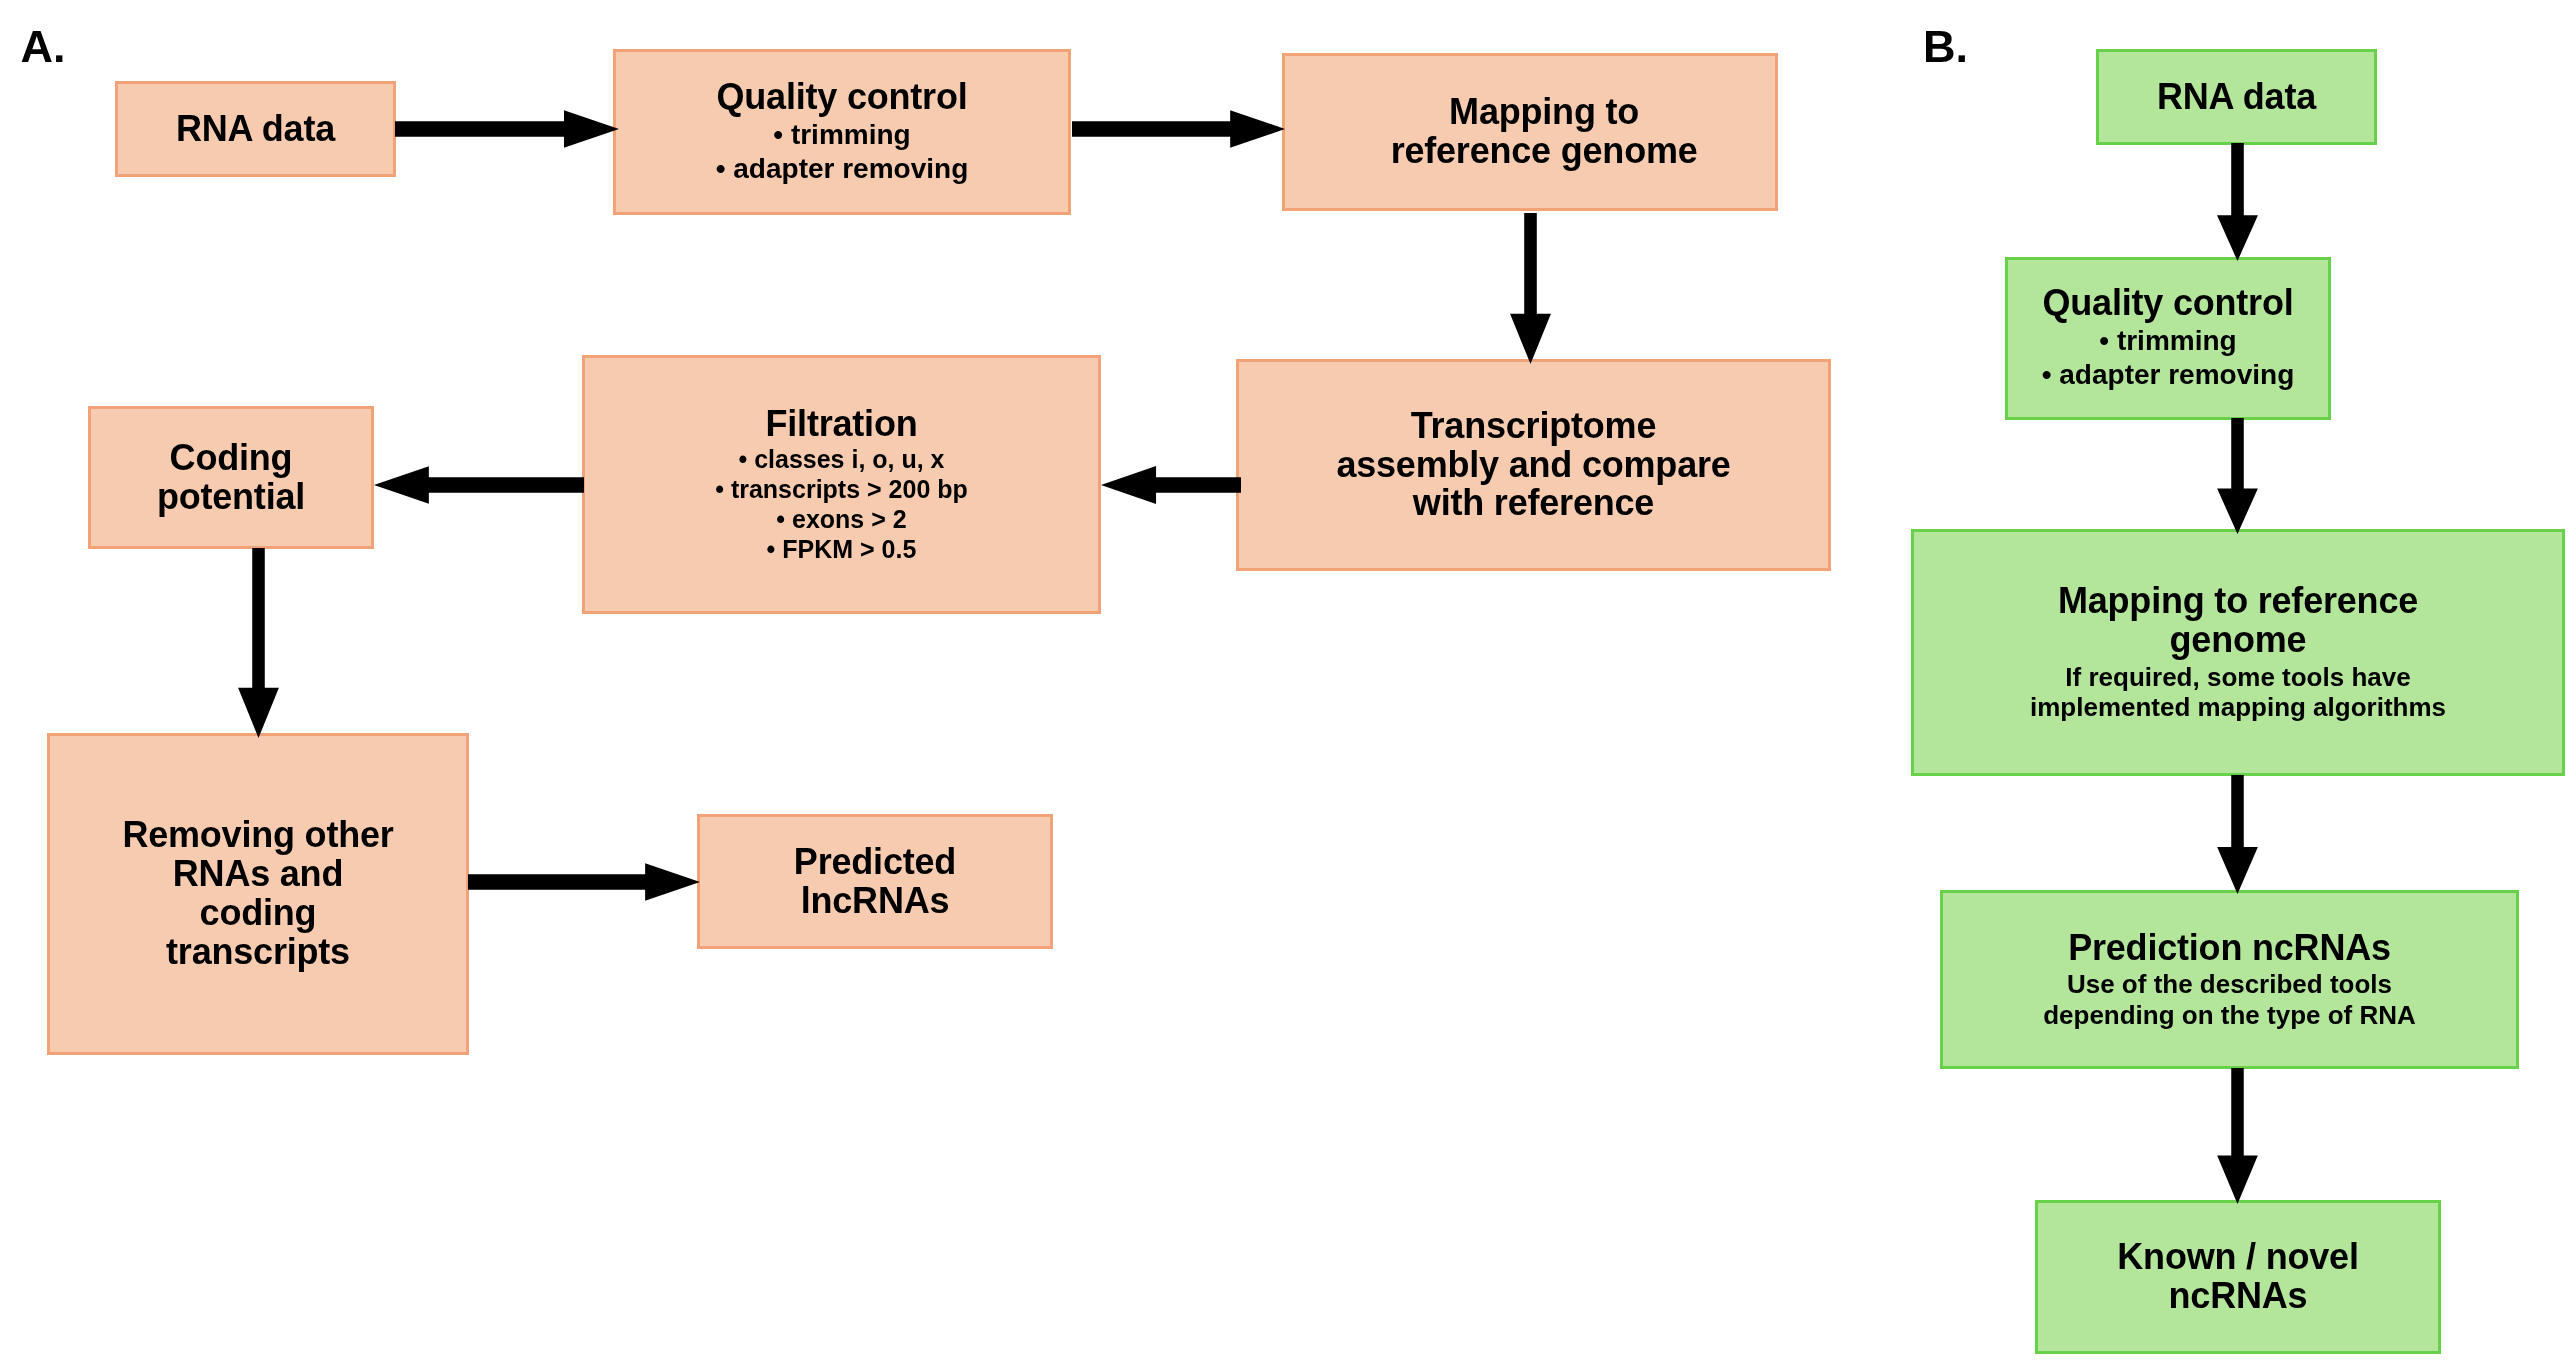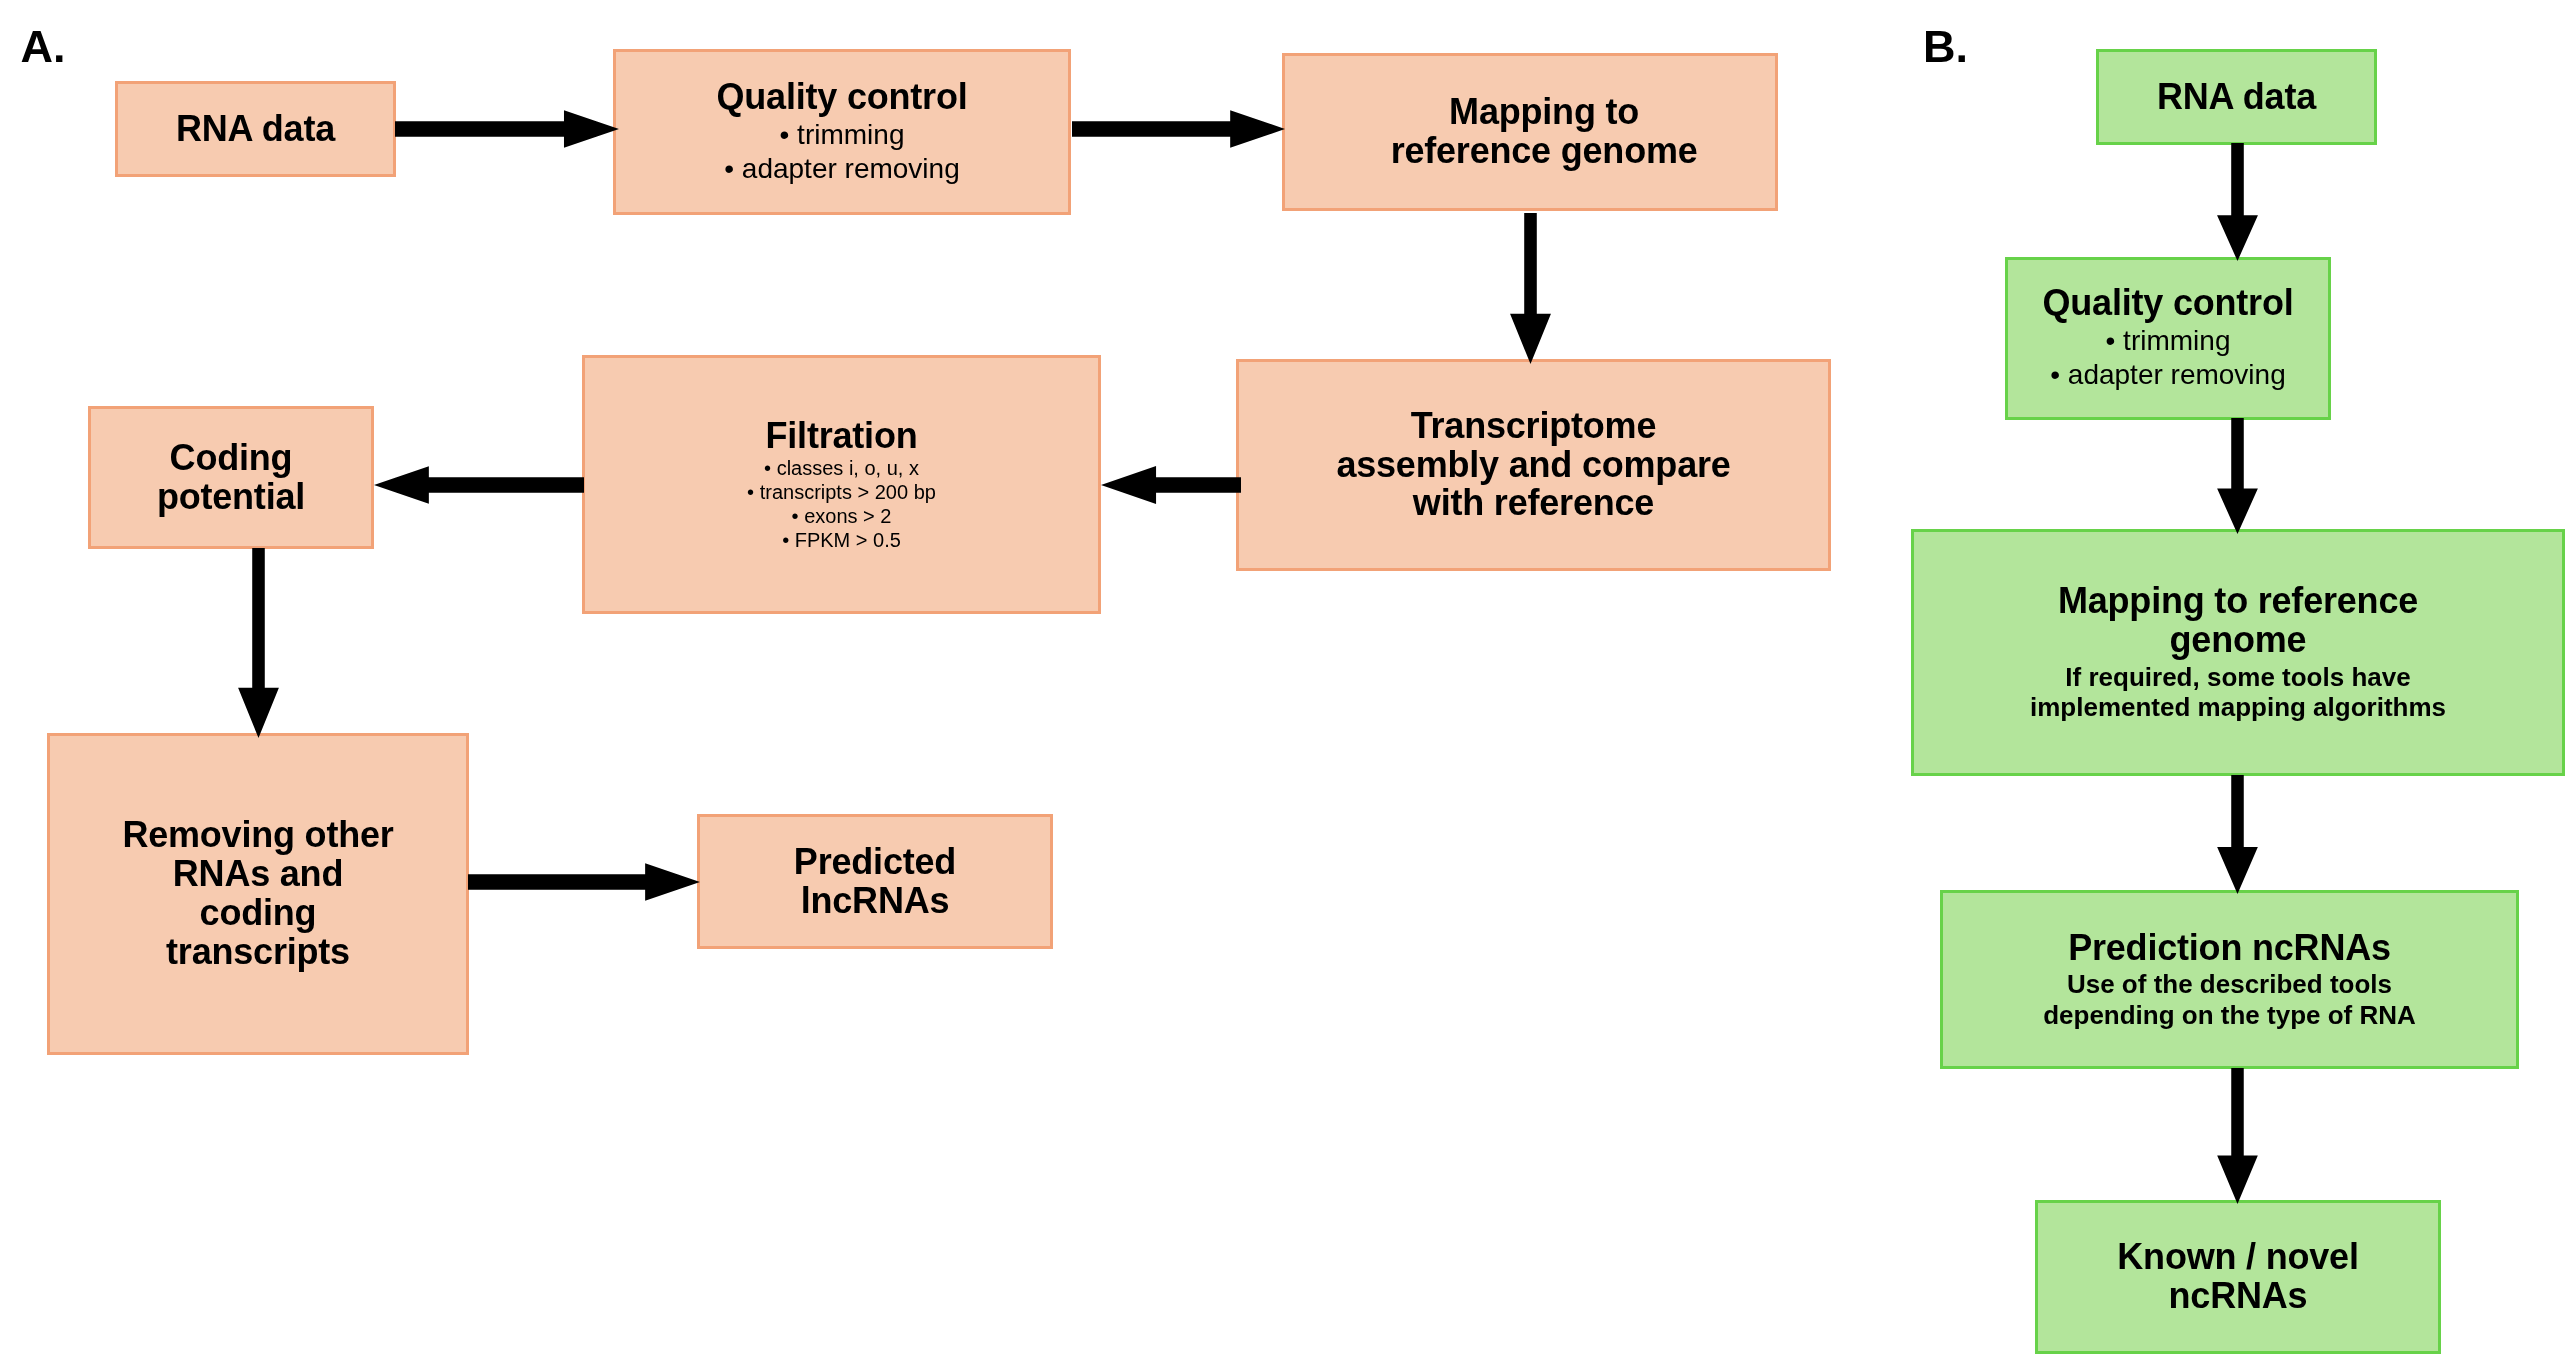--- a/index.html
+++ b/index.html
@@ -46,26 +46,26 @@
     border: 3.9px solid #67D249;
   }
   .node .title {
     font-weight: bold;
     font-size: 36px;
     line-height: 1.08;
     letter-spacing: -0.2px;
   }
   .node .sub-list {
     margin-top: 1px;
-    font-weight: normal;
+    font-weight: bold;
     font-size: 28px;
     line-height: 1.22;
   }
   .node .sub-list.tight {
-    font-size: 20px;
+    font-size: 25px;
     line-height: 1.2;
   }
   .node .note {
     font-weight: bold;
     font-size: 26px;
     line-height: 1.18;
     margin-top: 1.6px;
   }
   
   .arrow {

